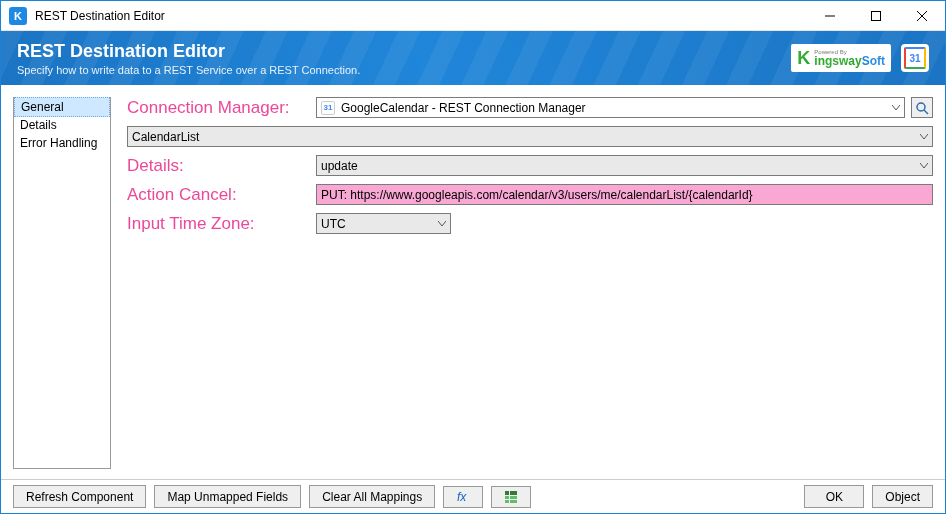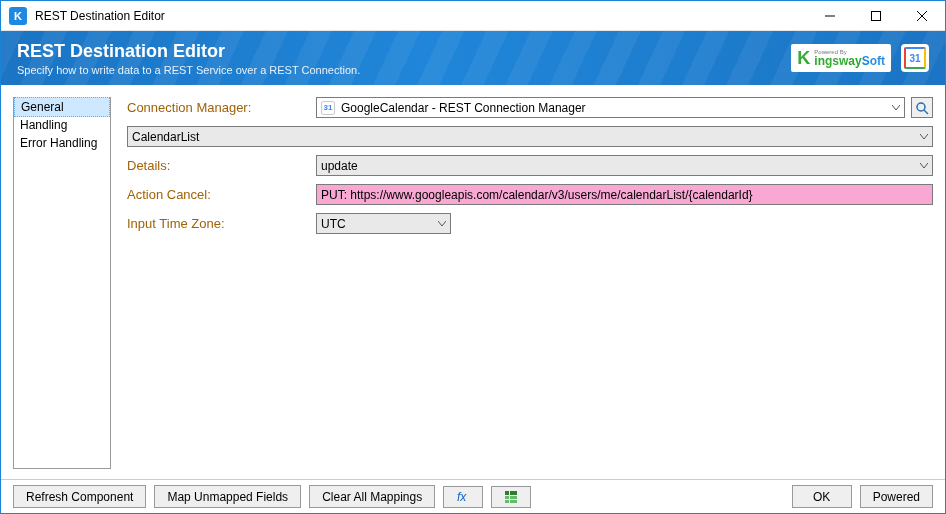--- a/index.html
+++ b/index.html
@@ -29,21 +29,21 @@
     .gc-logo .box { width:22px; height:22px; border:2px solid #4285f4; border-right-color:#fbbc04; border-bottom-color:#34a853; border-left-color:#ea4335; border-radius:2px; display:flex; align-items:center; justify-content:center; font-size:10px; font-weight:bold; color:#4285f4; }
 
     
     .main { flex:1; display:flex; padding: 12px 12px 6px 12px; gap: 16px; }
     .sidebar { width: 98px; border: 1px solid #999; background:#fff; }
     .sidebar .item { padding: 2px 6px; font-size:12px; cursor:default; }
     .sidebar .item.selected { background: #cde8ff; border: 1px dotted #6aa9e6; margin:-1px 0; }
 
     .form { flex:1; display:flex; flex-direction:column; gap: 8px; }
     .row { display:flex; align-items:center; gap: 4px; }
-    .row .label { width: 185px; font-size:13px; color:#a16207; }
+    .row .label { width: 185px; font-size:17px; color:#ec4899; }
     .row .field { flex:1; }
     .select, .textfield { height: 21px; width: 100%; background: #e9e9e9; border: 1px solid #7a7a7a; display:flex; align-items:center; padding: 0 4px; font-size:12px; position: relative; }
     .select .arrow { position:absolute; right:4px; top:50%; transform:translateY(-50%); }
     .textfield.readonly { background:#f9a8d4; }
     .conn { display:flex; align-items:center; gap:6px; }
     .conn .icon { width:14px; height:14px; background:#fff; border:1px solid #ccc; border-radius:2px; display:flex; align-items:center; justify-content:center; font-size:8px; color:#4285f4; font-weight:bold; }
     .edit-btn { width: 22px; height: 21px; border: 1px solid #7a7a7a; background: #efefef; display:flex; align-items:center; justify-content:center; margin-left: 2px; cursor:pointer; }
 
     .narrow { width: 135px; flex: none; }
 
@@ -95,21 +95,21 @@
     </div>
     <div class="gc-logo">
       <div class="box">31</div>
     </div>
   </div>
 </div>
 
 <div class="main">
   <div class="sidebar">
     <div class="item selected">General</div>
-    <div class="item">Handling</div>
+    <div class="item">Details</div>
     <div class="item">Error Handling</div>
   </div>
 
   <div class="form">
 
     <div class="row">
       <div class="label">Connection Manager:</div>
       <div class="field">
         <div class="select" style="background:#fff">
           <div class="conn">
@@ -197,14 +197,14 @@
       <rect x="1" y="1" width="4" height="4" fill="#2e7d32"></rect>
         <rect x="6" y="1" width="7" height="4" fill="#2e7d32"></rect>
       <rect x="1" y="6" width="4" height="3" fill="#66bb6a"></rect>
         <rect x="6" y="6" width="7" height="3" fill="#66bb6a"></rect>
       <rect x="1" y="10" width="4" height="3" fill="#66bb6a"></rect>
         <rect x="6" y="10" width="7" height="3" fill="#66bb6a"></rect>
     </svg>
   </div>
   <div class="spacer"></div>
   <div class="btn">OK</div>
-  <div class="btn">Powered</div>
+  <div class="btn">Object</div>
 </div>
 
 </body></html>

